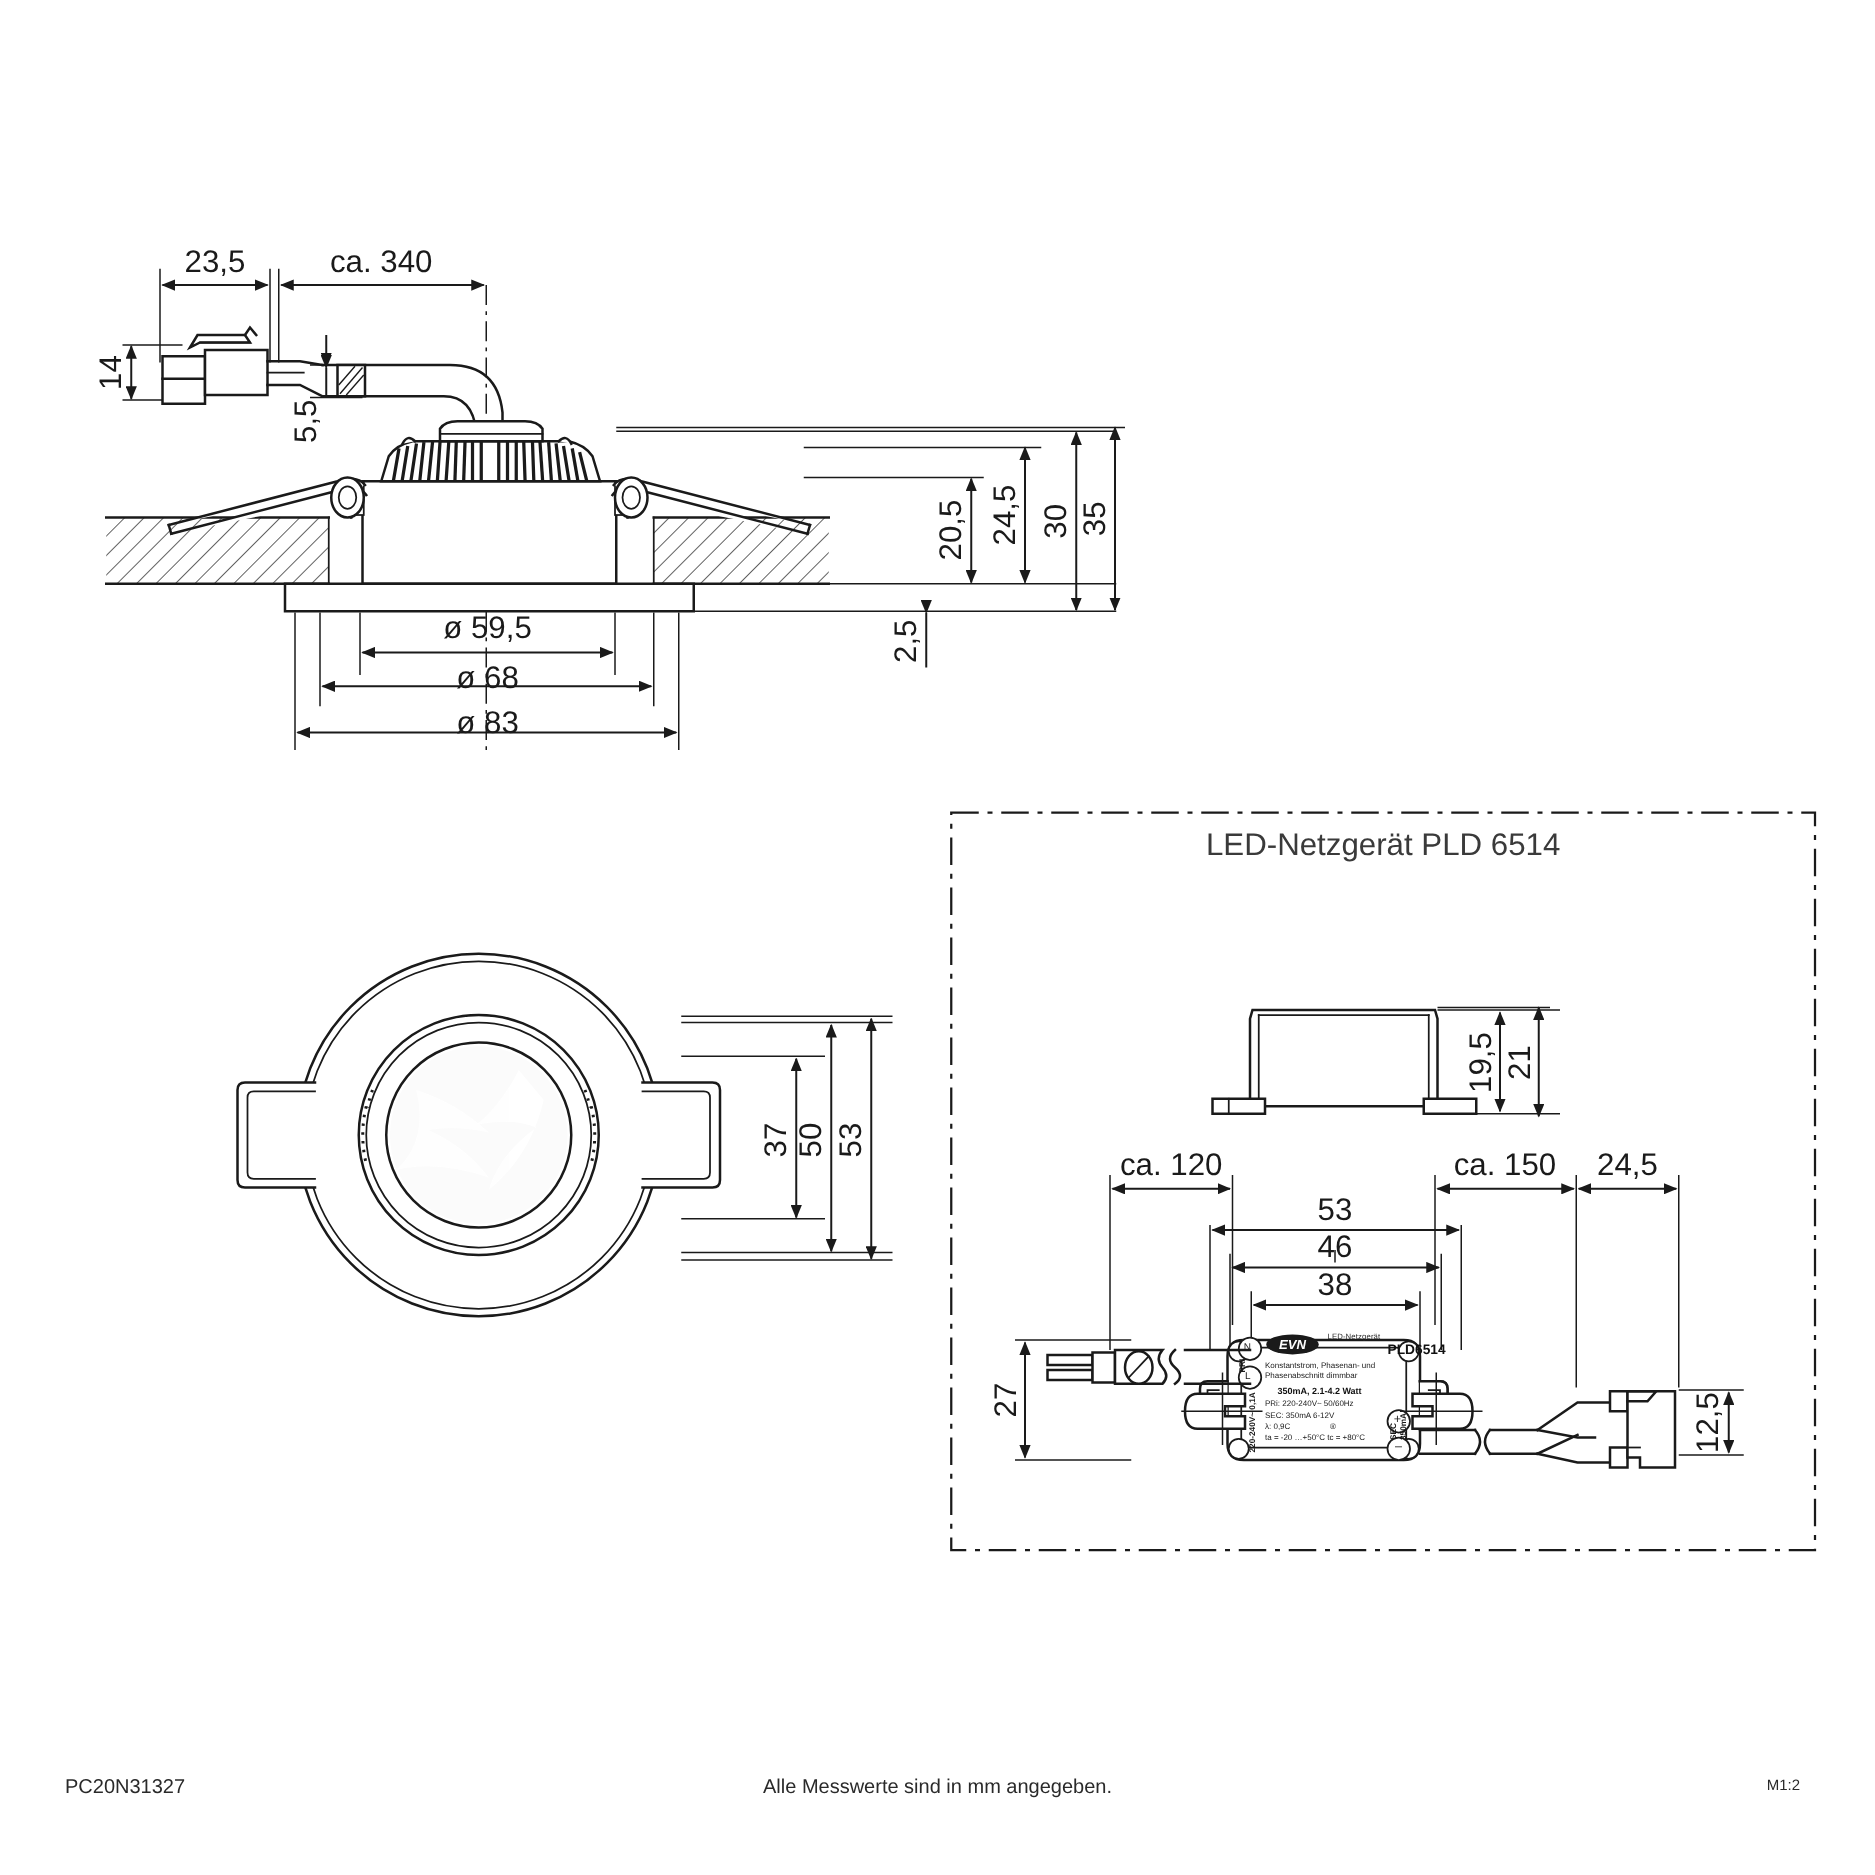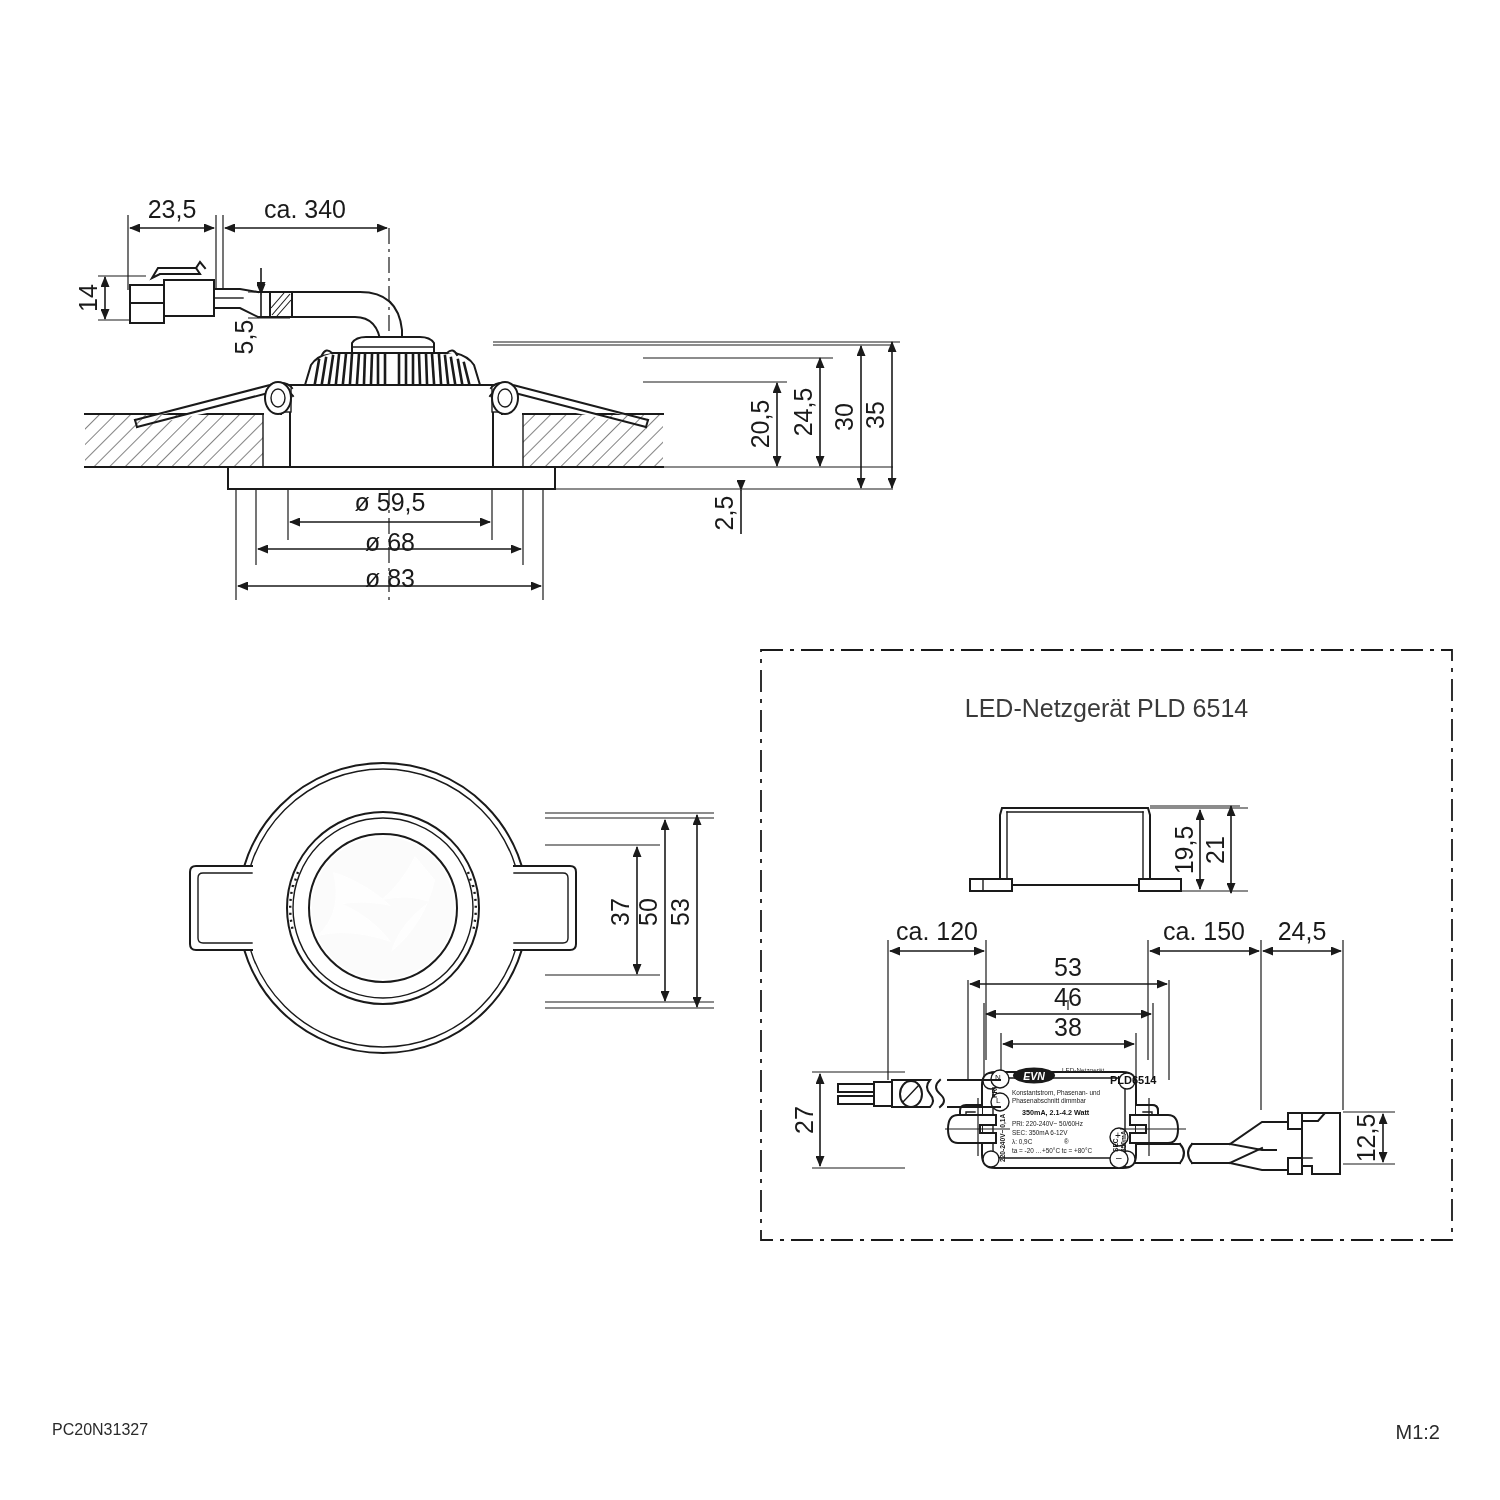--- a/index.html
+++ b/index.html
@@ -393,21 +393,21 @@
       <rect class="wht ln" x="1288" y="1158" width="14" height="16"></rect>
       <path class="wht ln" d="M1302,1113 L1340,1113 L1340,1174 L1312,1174 L1312,1166 L1302,1166 Z"></path>
       <path class="ln" d="M1302,1113 L1325,1113 L1318,1121 L1302,1121"></path>
       <path class="lnt" d="M1302,1158 L1312,1158"></path>
     </g>
 
     <line class="ext" x1="1068" y1="1000" x2="1068" y2="1010"></line>
   </g>
 </svg>
 
-<div style="position:absolute; left:761px; top:692px; width:691px; text-align:center;">
+<div style="position:absolute; left:761px; top:660px; width:691px; text-align:center;">
   <div style="font-size:25px; color:#3a3a3a; line-height:33px;">LED-Netzgerät PLD 6514</div>
 </div>
 
 <div style="position:absolute; left:1012px; top:1066px; width:116px; height:98px; font-family:'Liberation Sans', sans-serif;text-decoration:underline;">
 
   <div style="position:absolute; left:0px; top:1px; width:44px; height:17px;">
     <svg viewBox="0 0 44 17" style="width:44px;height:17px;">
       <ellipse cx="22" cy="8.5" rx="21" ry="8" fill="#1a1a1a"></ellipse>
       <text x="22" y="12.6" font-family="Liberation Sans, sans-serif" font-size="10.5" font-weight="bold" fill="#ffffff" text-anchor="middle" font-style="italic">EVN</text>
     </svg>
@@ -431,15 +431,16 @@
 
 <div style="position:absolute; left:1112px; top:1152px; transform:rotate(-90deg); transform-origin:0 0; font-size:6.6px; font-weight:bold; color:#1a1a1a; white-space:nowrap;">SEC</div>
 <div style="position:absolute; left:1120px; top:1152px; transform:rotate(-90deg); transform-origin:0 0; font-size:6.6px; font-weight:bold; color:#1a1a1a; white-space:nowrap;">350mA</div>
 
 <div style="position:absolute; left:995px; top:1073px; font-size:8px; color:#1a1a1a;">N</div>
 <div style="position:absolute; left:996px; top:1096px; font-size:8px; color:#1a1a1a;">L</div>
 <div style="position:absolute; left:1115px; top:1130px; font-size:10px; color:#1a1a1a;">+</div>
 <div style="position:absolute; left:1116px; top:1152px; font-size:10px; color:#1a1a1a;">–</div>
 
 <div style="position:absolute; left:52px; top:1421px; font-size:16px; color:#2a2a2a;">PC20N31327</div>
-<div style="position:absolute; right:60px; top:1421px; font-size:20px; color:#2a2a2a;">M1:2</div>
+<div style="position:absolute; left:0px; top:1421px; width:1500px; text-align:center; font-size:16px; color:#2a2a2a;">Alle Messwerte sind in mm angegeben.</div>
+<div style="position:absolute; right:60px; top:1421px; font-size:12px; color:#2a2a2a;">M1:2</div>
 
 </div>
 
 </body></html>

